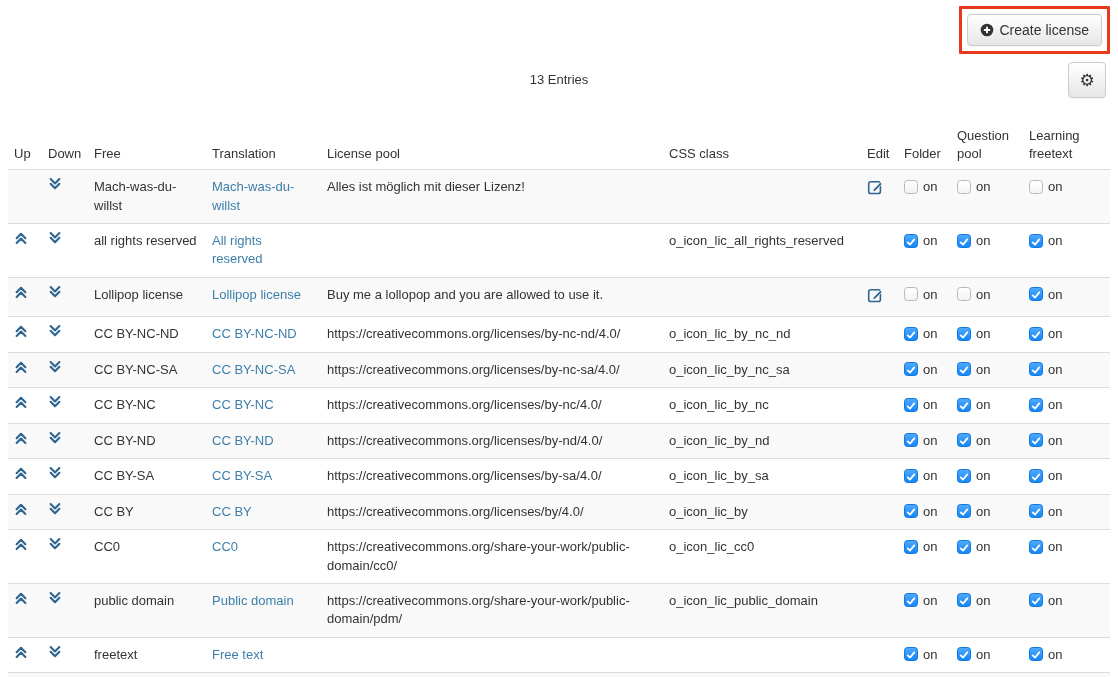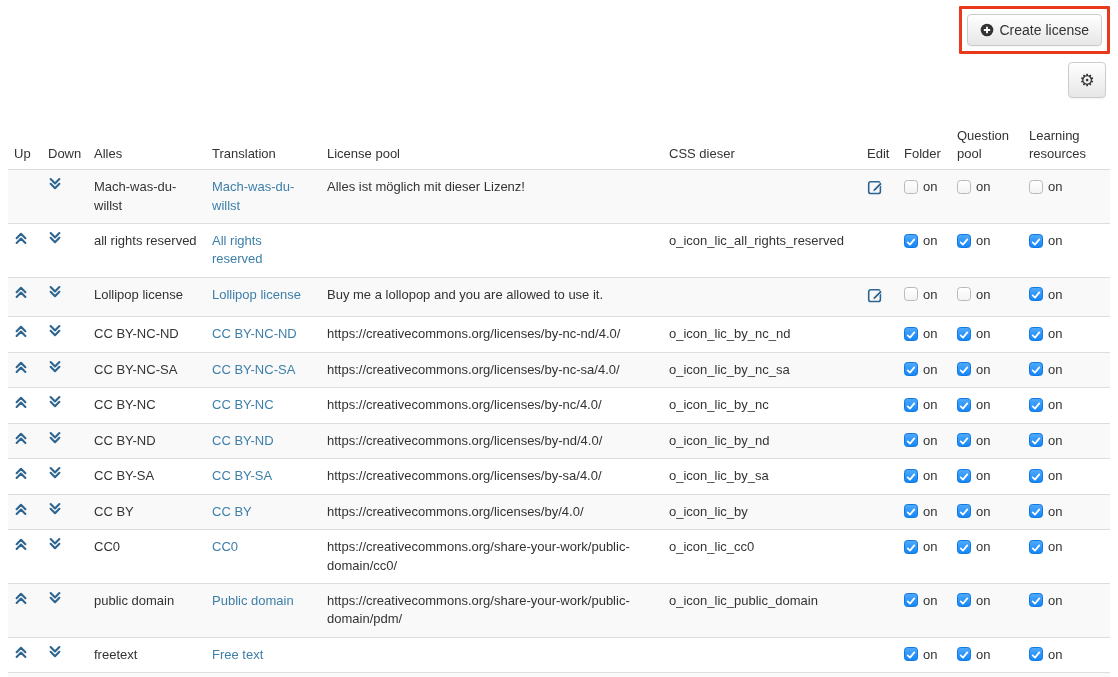--- a/index.html
+++ b/index.html
@@ -87,20 +87,21 @@
           <circle cx="8" cy="8" r="7.2" fill="#333"></circle>
           <path d="M4.4 8 h7.2 M8 4.4 v7.2" stroke="#fff" stroke-width="2.1"></path>
         </svg>
       </span>
       <span>Create license</span>
     </button>
   </div>
 </div>
 
 <div class="entries-row">
+  <div class="entries-label">13 Entries</div>
   <button class="btn gear-btn">
     <span class="gear-glyph">⚙</span>
   </button>
 </div>
 
 <table>
   <colgroup>
     <col style="width:34px">
       <col style="width:46px">
       <col style="width:118px">
@@ -109,28 +110,28 @@
       <col style="width:198px">
     <col style="width:37px">
       <col style="width:53px">
       <col style="width:72px">
       <col style="width:87px">
   </colgroup>
   <thead>
     <tr>
       <th>Up</th>
       <th>Down</th>
-      <th>Alles</th>
+      <th>Free</th>
       <th>Translation</th>
       <th>License pool</th>
-      <th>CSS dieser</th>
+      <th>CSS class</th>
       <th>Edit</th>
       <th>Folder</th>
       <th>Question pool</th>
-      <th>Learning resources</th>
+      <th>Learning freetext</th>
     </tr>
   </thead>
   <tbody>
       <tr>
         <td class="c-up"></td>
         <td class="c-down"><span class="icon-btn"><svg class="chev" width="14" height="14" viewBox="0 0 16 16" fill="none" stroke="#2e6590" stroke-width="2.4" stroke-linecap="round" stroke-linejoin="round">
               <polyline points="3,2.4 8,7.4 13,2.4"></polyline>
               <polyline points="3,7.8 8,12.8 13,7.8"></polyline>
             </svg></span></td>
         <td>Mach-was-du-willst</td>

